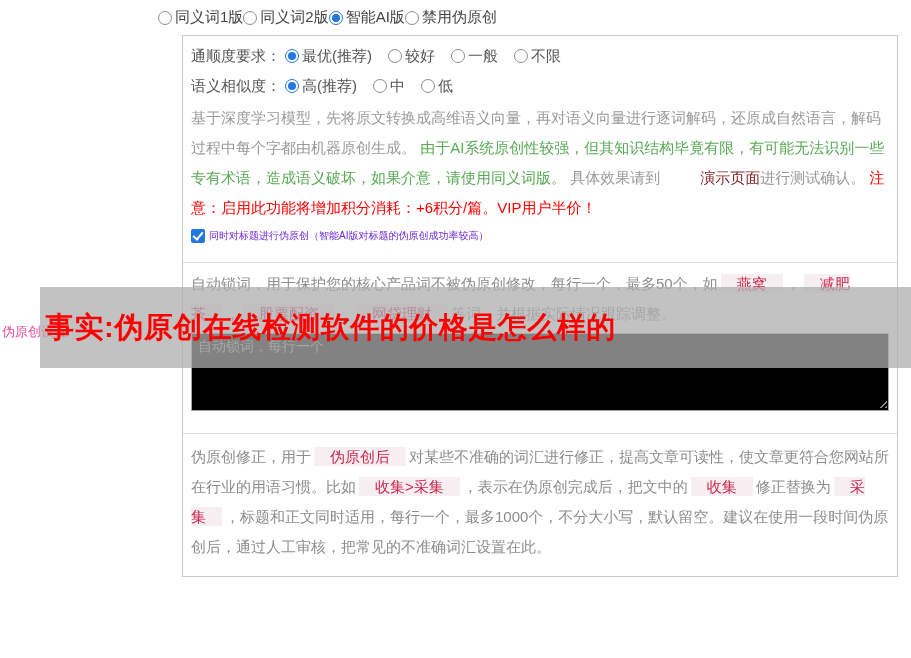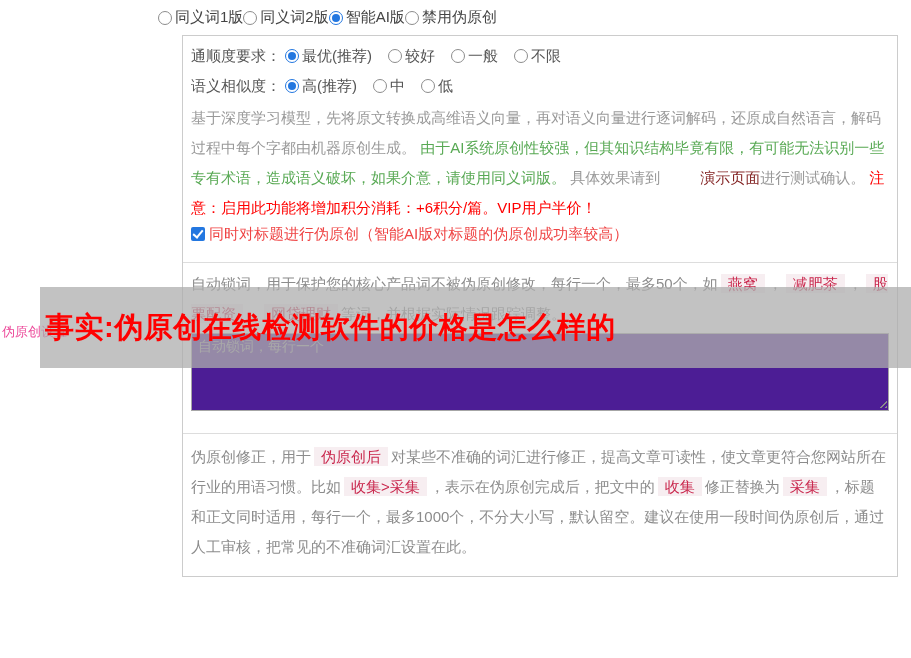--- a/index.html
+++ b/index.html
@@ -25,33 +25,33 @@
   .opt-row{font-size:15px;color:#555;height:16px;display:flex;align-items:center;white-space:nowrap;}
   .opt-row + .opt-row{margin-top:14px;}
   .opt-row .rlabel{margin-right:4px;}
   .opt-row .radio-item{margin-right:16px;}
   .para{font-size:15px;line-height:30px;margin:0;}
   .para1{color:#999;margin-top:9px;}
   .green{color:#58a954;}
   .link{color:#7f1d1d;cursor:pointer;margin-left:40px;}
   .rednote{color:#ff0000;}
   .gray2{color:#8c8c8c;}
-  .chk-row{display:flex;align-items:center;font-size:15px;color:#ef4444;margin-top:2px;height:18px;white-space:nowrap;}
+  .chk-row{display:flex;align-items:flex-end;font-size:10px;color:#6d28d9;margin-top:2px;height:18px;white-space:nowrap;}
   .checkbox{width:14px;height:14px;background:#2377e0;border-radius:2px;display:inline-block;
     position:relative;margin-right:4px;flex:none;}
   .checkbox::after{content:"";position:absolute;left:4px;top:1px;width:4px;height:8px;
     border:solid #fff;border-width:0 2px 2px 0;transform:rotate(40deg);}
   .sec2{padding-top:6px;padding-bottom:22px;}
   .sec2 .para{margin-bottom:4px;}
   .sec3{padding-top:8px;padding-bottom:12px;}
   .sec3 .para{margin-bottom:2px;}
-  .tag{color:#c9264c;background:#f7eef1;padding:1px 7px;margin:0 3px;}
+  .tag{color:#c9264c;background:#f7eef1;padding:1px 16px;margin:0 3px;}
   .ta-wrap{position:relative;}
   textarea{width:100%;box-sizing:border-box;border:1px solid #a6a6a6;resize:none;display:block;
-    font-family:"Liberation Sans","DejaVu Sans",sans-serif;font-size:14px;color:#888;padding:4px 6px;background:#4c1d95;}
+    font-family:"Liberation Sans","DejaVu Sans",sans-serif;font-size:14px;color:#888;padding:4px 6px;background:#000000;}
   textarea::placeholder{color:#999;opacity:1;}
   .ta1{height:78px;}
   .ta2{height:76px;}
   .grip{position:absolute;right:2px;bottom:3px;width:10px;height:10px;pointer-events:none;
     background:repeating-linear-gradient(135deg,transparent 0 2px,#8a8a8a 2px 3.5px);
     clip-path:polygon(100% 0,100% 100%,0 100%);}
   
   .side-label{position:absolute;left:2px;top:323px;font-size:13px;color:#ec4899;z-index:1;white-space:nowrap;}
   
   .banner{position:absolute;left:40px;right:0;top:287px;height:81px;

